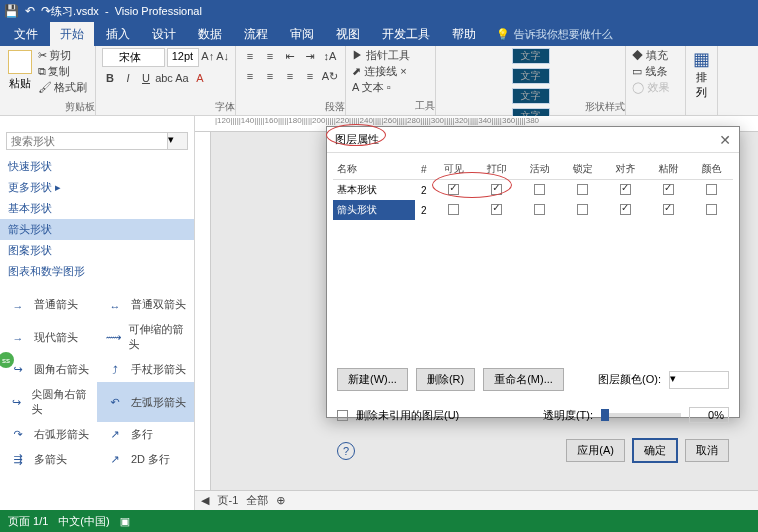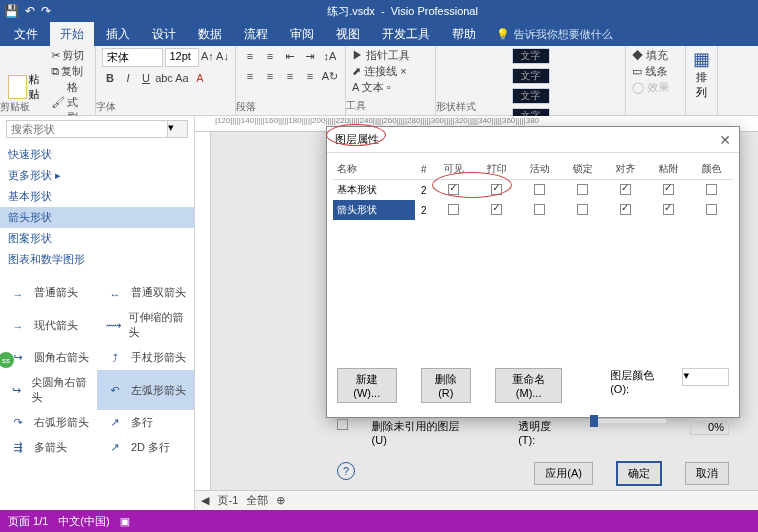--- a/index.html
+++ b/index.html
@@ -1,75 +1,75 @@
 <!DOCTYPE html>
 <html><head>
 <meta charset="utf-8">
 <style>
 *{box-sizing:border-box;margin:0;padding:0;font-family:"Microsoft YaHei",sans-serif;font-size:11px}
 body{background:#fff;width:758px;height:532px;overflow:hidden;position:relative}
 .titlebar{background:#2b579a;height:22px;display:flex;align-items:center;color:#fff;padding:0 4px}
 .titlebar .qat{display:flex;gap:6px;align-items:center}
 .titlebar .qat span{font-size:12px}
-.titlebar .title{flex:1;text-align:center;font-size:11px}
+.titlebar .title{flex:1;text-align:left;font-size:11px}
 .menubar{background:#2b579a;height:24px;display:flex;align-items:center;padding:0 4px;gap:2px}
 .tab{color:#fff;padding:4px 10px;font-size:12px}
 .tab.active{background:#f3f3f3;color:#2b579a}
 .tell{color:#cde;display:flex;align-items:center;gap:4px;margin-left:8px}
 .ribbon{background:#f3f3f3;height:70px;border-bottom:1px solid #d4d4d4;display:flex}
 .group{border-right:1px solid #d4d4d4;padding:2px 6px;display:flex;flex-direction:column;position:relative}
-.group .lbl{position:absolute;bottom:1px;left:0;right:0;text-align:left;color:#666;font-size:10px}
+.group .lbl{position:absolute;bottom:1px;left:0;right:0;text-align:right;color:#666;font-size:10px}
 .clip{display:flex;gap:4px}
-.pastebtn{display:flex;align-items:center;gap:2px;padding:2px}
+.pastebtn{display:flex;flex-direction:column;align-items:center;gap:2px;padding:2px}
 .pastebtn .ico{width:24px;height:24px;background:#fff;border:1px solid #e0c068}
 .cliplist{display:flex;flex-direction:column;gap:1px;font-size:10px;color:#444}
 .cliplist div{display:flex;gap:2px;align-items:center}
 .fontgroup{width:140px}
 .fontrow{display:flex;gap:2px;margin-bottom:3px}
-.fontsel{border:1px solid #ccc;background:#fff;padding:1px 4px;font-size:11px;width:72px}
+.fontsel{border:1px solid #ccc;background:#fff;padding:1px 16px;font-size:11px;width:72px}
 .sizesel{border:1px solid #ccc;background:#fff;padding:1px 4px;font-size:11px;width:40px}
 .fbtn{width:16px;height:16px;display:inline-flex;align-items:center;justify-content:center;color:#444}
 .para{width:110px}
 .pararow{display:flex;gap:4px;margin-bottom:4px}
 .toolsg{width:90px;font-size:10px;color:#444}
 .toolsg div{margin-bottom:1px}
 .styleg{width:190px;display:flex;align-items:center;gap:4px}
-.stylebox{width:38px;height:38px;border:1px solid #c5d4e8;background:#0f172a;display:flex;align-items:center;justify-content:center;color:#aaa;font-size:10px}
+.stylebox{width:38px;height:38px;border:1px solid #c5d4e8;background:#0c4a6e;display:flex;align-items:center;justify-content:center;color:#aaa;font-size:10px}
 .editg{width:60px;font-size:10px;color:#444}
 .editg div{margin-bottom:1px}
 .arrg{width:32px;text-align:center}
 .shapes-panel{position:absolute;left:0;top:116px;width:195px;bottom:22px;background:#fff;border-right:1px solid #d4d4d4}
 .shapes-title{padding:6px 8px;font-size:13px;color:#444}
-.search{margin:4px 6px 6px;display:flex}
+.search{margin:16px 6px 6px;display:flex}
 .search input{flex:1;border:1px solid #ccc;padding:2px 4px;font-size:11px}
 .search .sbtn{width:20px;border:1px solid #ccc;border-left:none;background:#f3f3f3}
 .cat{padding:3px 8px;color:#2b579a;font-size:11px}
 .cat.sel{background:#c5d8f0}
 .stencil{margin-top:10px;display:grid;grid-template-columns:1fr 1fr}
 .sitem{display:flex;align-items:center;gap:6px;padding:5px 8px;color:#444}
 .sitem.sel{background:#c5d8f0}
 .sico{width:20px;height:14px;display:flex;align-items:center;justify-content:center;color:#2b579a}
 .canvas{position:absolute;left:195px;top:116px;right:0;bottom:22px;background:#e8e8e8}
 .ruler-h{height:16px;background:#fff;border-bottom:1px solid #ccc;font-size:8px;color:#888;padding-left:20px;overflow:hidden;white-space:nowrap}
 .ruler-v{position:absolute;left:0;top:16px;width:16px;bottom:20px;background:#fff;border-right:1px solid #ccc}
 .pagetabs{position:absolute;bottom:0;left:0;right:0;height:20px;background:#f3f3f3;border-top:1px solid #ccc;display:flex;align-items:center;gap:8px;padding:0 6px;font-size:11px;color:#444}
-.statusbar{position:absolute;bottom:0;left:0;right:0;height:22px;background:#a21caf;color:#fff;display:flex;align-items:center;padding:0 8px;gap:10px;font-size:11px}
+.statusbar{position:absolute;bottom:0;left:0;right:0;height:22px;background:#15803d;color:#fff;display:flex;align-items:center;padding:0 8px;gap:10px;font-size:11px}
 .dialog{position:absolute;left:326px;top:126px;width:414px;height:292px;background:#fff;border:1px solid #888;box-shadow:0 4px 16px rgba(0,0,0,.3)}
 .dlg-title{height:26px;border-bottom:1px solid #ddd;display:flex;align-items:center;padding:0 8px;justify-content:space-between}
 .dlg-close{font-size:14px;color:#666;cursor:pointer}
 .dlg-body{padding:6px}
 .tbl{width:100%;border-collapse:collapse}
 .tbl th{font-weight:normal;font-size:10px;color:#444;padding:3px 2px;text-align:center;border-bottom:1px solid #ddd}
 .tbl th:first-child{text-align:left;padding-left:4px}
 .tbl td{padding:3px 2px;text-align:center;font-size:10px}
 .tbl td:first-child{text-align:left;padding-left:4px}
 .tbl tr.selrow td:first-child{background:#2b579a;color:#fff}
 .chk{width:11px;height:11px;border:1px solid #888;display:inline-block;position:relative}
 .chk.on::after{content:"✓";position:absolute;top:-3px;left:0;font-size:10px;color:#333}
-.btnrow{display:flex;gap:24px;padding:8px 4px;align-items:flex-start}
+.btnrow{display:flex;gap:8px;padding:8px 4px;align-items:center}
 .dbtn{border:1px solid #adadad;background:#e1e1e1;padding:3px 10px;font-size:11px}
 .dbtn.primary{border:1px solid #2b579a;outline:1px solid #2b579a}
 .colorsel{width:60px;height:18px;border:1px solid #ccc;background:#fff}
 .slider{width:80px;height:4px;background:#ddd;position:relative;display:inline-block;vertical-align:middle}
 .slider::before{content:"";position:absolute;left:0;top:-4px;width:8px;height:12px;background:#2b579a}
 .pct{border:1px solid #ccc;padding:1px 4px;width:40px;text-align:right;display:inline-block}
 .help{width:18px;height:18px;border:1px solid #2b579a;border-radius:50%;color:#2b579a;display:flex;align-items:center;justify-content:center;font-size:11px}
 .oval{position:absolute;border:1.5px solid #d04040;border-radius:50%;pointer-events:none}
 .oval1{left:326px;top:124px;width:60px;height:22px}
 .oval2{left:432px;top:172px;width:80px;height:26px}

